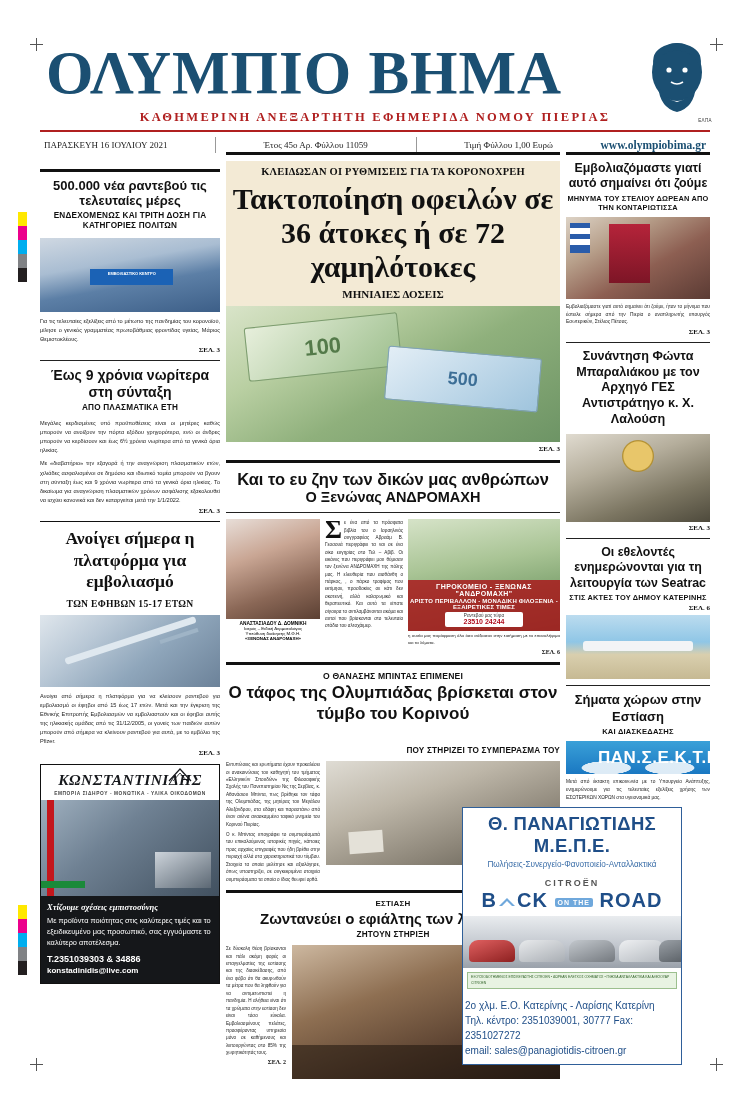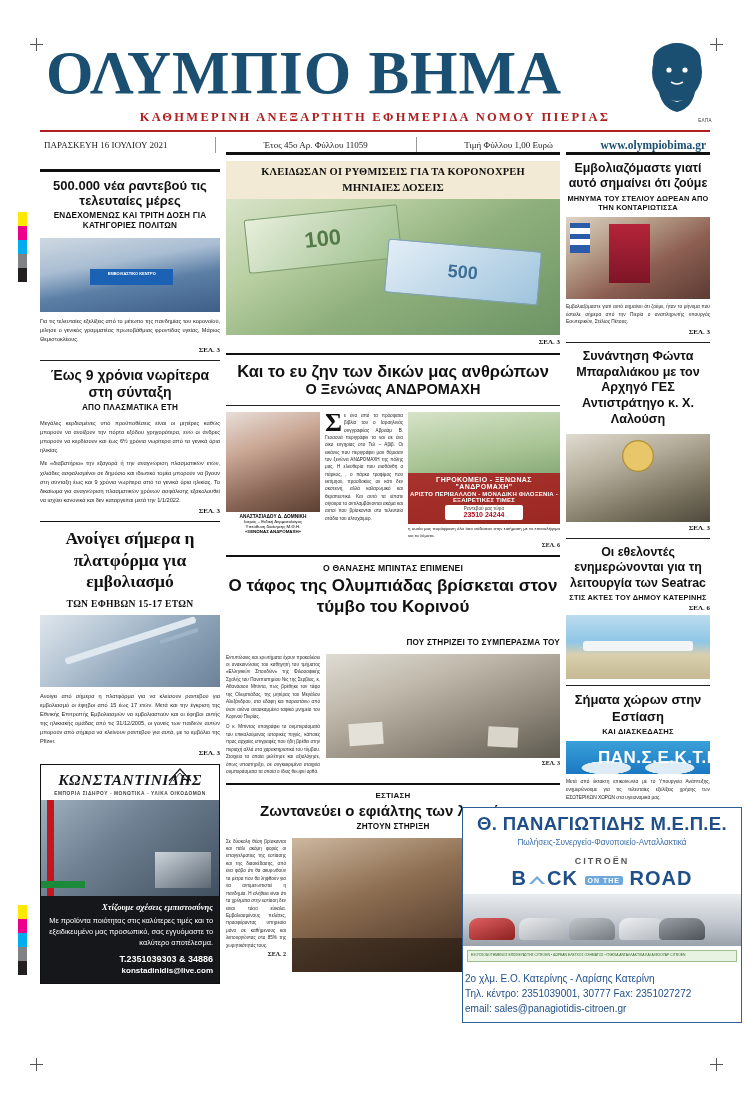--- a/index.html
+++ b/index.html
@@ -140,21 +140,21 @@
   }
 
   
   .kon-ad { border:1px solid #111; background:#15171a; color:#fff; overflow:hidden; }
   .kon-top { background:#fff; color:#111; text-align:center; padding:6px 4px 4px; position:relative; }
   .kon-name { font-family:"Liberation Serif", serif; font-style:italic; font-weight:bold; font-size:15.5px; letter-spacing:.5px; color:#16181c;}
   .kon-sub { font-size:4.8px; letter-spacing:.6px; color:#444; margin-top:2px; font-weight:bold;}
   .kon-mid { height:96px; position:relative; background:linear-gradient(140deg,#9fb0bf 0%,#6f8193 40%,#41505f 100%); }
   .kon-band { position:absolute; left:6px; top:0; width:7px; height:100%; background:#c4161c; }
   .kon-band2 { position:absolute; left:0; bottom:8px; width:44px; height:7px; background:#1b8a3a; }
-  .kon-body { text-align:right; padding:6px 6px 8px; }
+  .kon-body { text-align:left; padding:6px 6px 8px; }
   .kon-tag { font-family:"Liberation Serif", serif; font-style:italic; font-weight:bold; font-size:8.5px; color:#fff; }
   .kon-txt { font-size:7.4px; line-height:1.5; color:#fff; margin-top:3px; }
   .kon-tel { font-size:9px; font-weight:bold; color:#fff; margin-top:6px; }
   .kon-mail { font-size:8px; font-weight:bold; color:#fff; margin-top:2px; }
 
   
   .pan-ad { border:1.5px solid #2f5f99; background:#fff; overflow:hidden; }
   .pan-name {
     text-align:center; font-size:18.5px; font-weight:bold; color:#1f4e88;
     letter-spacing:.3px; margin-top:5px; font-family:"Liberation Sans", sans-serif;
@@ -295,20 +295,21 @@
     </div>
   </div>
 
   <div class="col-mid">
 
     <div class="hr-thick" style="margin-top:0"></div>
 
     <article>
       <div class="main-head-wrap">
         <div class="main-kicker">ΚΛΕΙΔΩΣΑΝ ΟΙ ΡΥΘΜΙΣΕΙΣ ΓΙΑ ΤΑ ΚΟΡΟΝΟΧΡΕΗ</div>
+        <div class="main-hl">Τακτοποίηση οφειλών σε 36 άτοκες ή σε 72 χαμηλότοκες</div>
         <div class="main-sub">ΜΗΝΙΑΙΕΣ ΔΟΣΕΙΣ</div>
       </div>
       <div class="photo img-money" style="height:136px;">
         <div style="position:absolute; left:6%; top:10%; width:46%; height:54px; background:linear-gradient(140deg,#e7efdc,#9dbf8d); border:1px solid #7c9c6f; border-radius:3px; transform:rotate(-6deg); font-size:22px; font-weight:bold; color:#547a4a; display:flex; align-items:center; justify-content:center;">100</div>
         <div style="position:absolute; right:6%; top:34%; width:46%; height:54px; background:linear-gradient(140deg,#e3eef6,#9fc4dd); border:1px solid #7fa2bb; border-radius:3px; transform:rotate(5deg); font-size:18px; font-weight:bold; color:#3c6e96; display:flex; align-items:center; justify-content:center;">500</div>
       </div>
       <div class="sel" style="margin-top:3px;">ΣΕΛ. 3</div>
     </article>
 
     <div class="hr-thick"></div>
@@ -428,21 +429,21 @@
     <article>
       <div class="hl-sans-sm" style="font-size:13px;">Σήματα χώρων στην Εστίαση</div>
       <div class="kicker-sans" style="font-size:7.6px; margin-top:2px;">ΚΑΙ ΔΙΑΣΚΕΔΑΣΗΣ</div>
       <div class="pansekte" style="margin-top:5px;">
         <div class="wings"></div>
         <div class="txt">ΠΑΝ.Σ.Ε.Κ.Τ.Ε.</div>
       </div>
       <div class="ph-caption" style="font-size:4.8px; margin-top:4px;">Μετά από έκτακτη επικοινωνία με το Υπουργείο Ανάπτυξης, ενημερώνουμε για τις τελευταίες εξελίξεις χρήσης των ΕΣΩΤΕΡΙΚΩΝ ΧΩΡΩΝ στα υγειονομικά μας.</div>
     </article>
 
-    <div class="pan-ad" style="margin-top:6px; width:280px; margin-left:-104px;">
+    <div class="pan-ad" style="margin-top:6px; width:220px; margin-left:-104px;">
       <div class="pan-name">Θ. ΠΑΝΑΓΙΩΤΙΔΗΣ Μ.Ε.Π.Ε.</div>
       <div class="pan-sub">Πωλήσεις-Συνεργείο-Φανοποιείο-Ανταλλακτικά</div>
       <div class="pan-citroen">CITROËN</div>
       <div class="pan-back">
         <span>B</span><svg width="20" height="16" viewBox="0 0 20 16" style="vertical-align:middle">
             <path d="M2 12 L10 4 L18 12 L15 12 L10 7 L5 12Z" fill="#6fa8dc"></path>
           </svg><span>CK</span>
         <span class="on">ON THE</span>
         <span>ROAD</span>
       </div>

